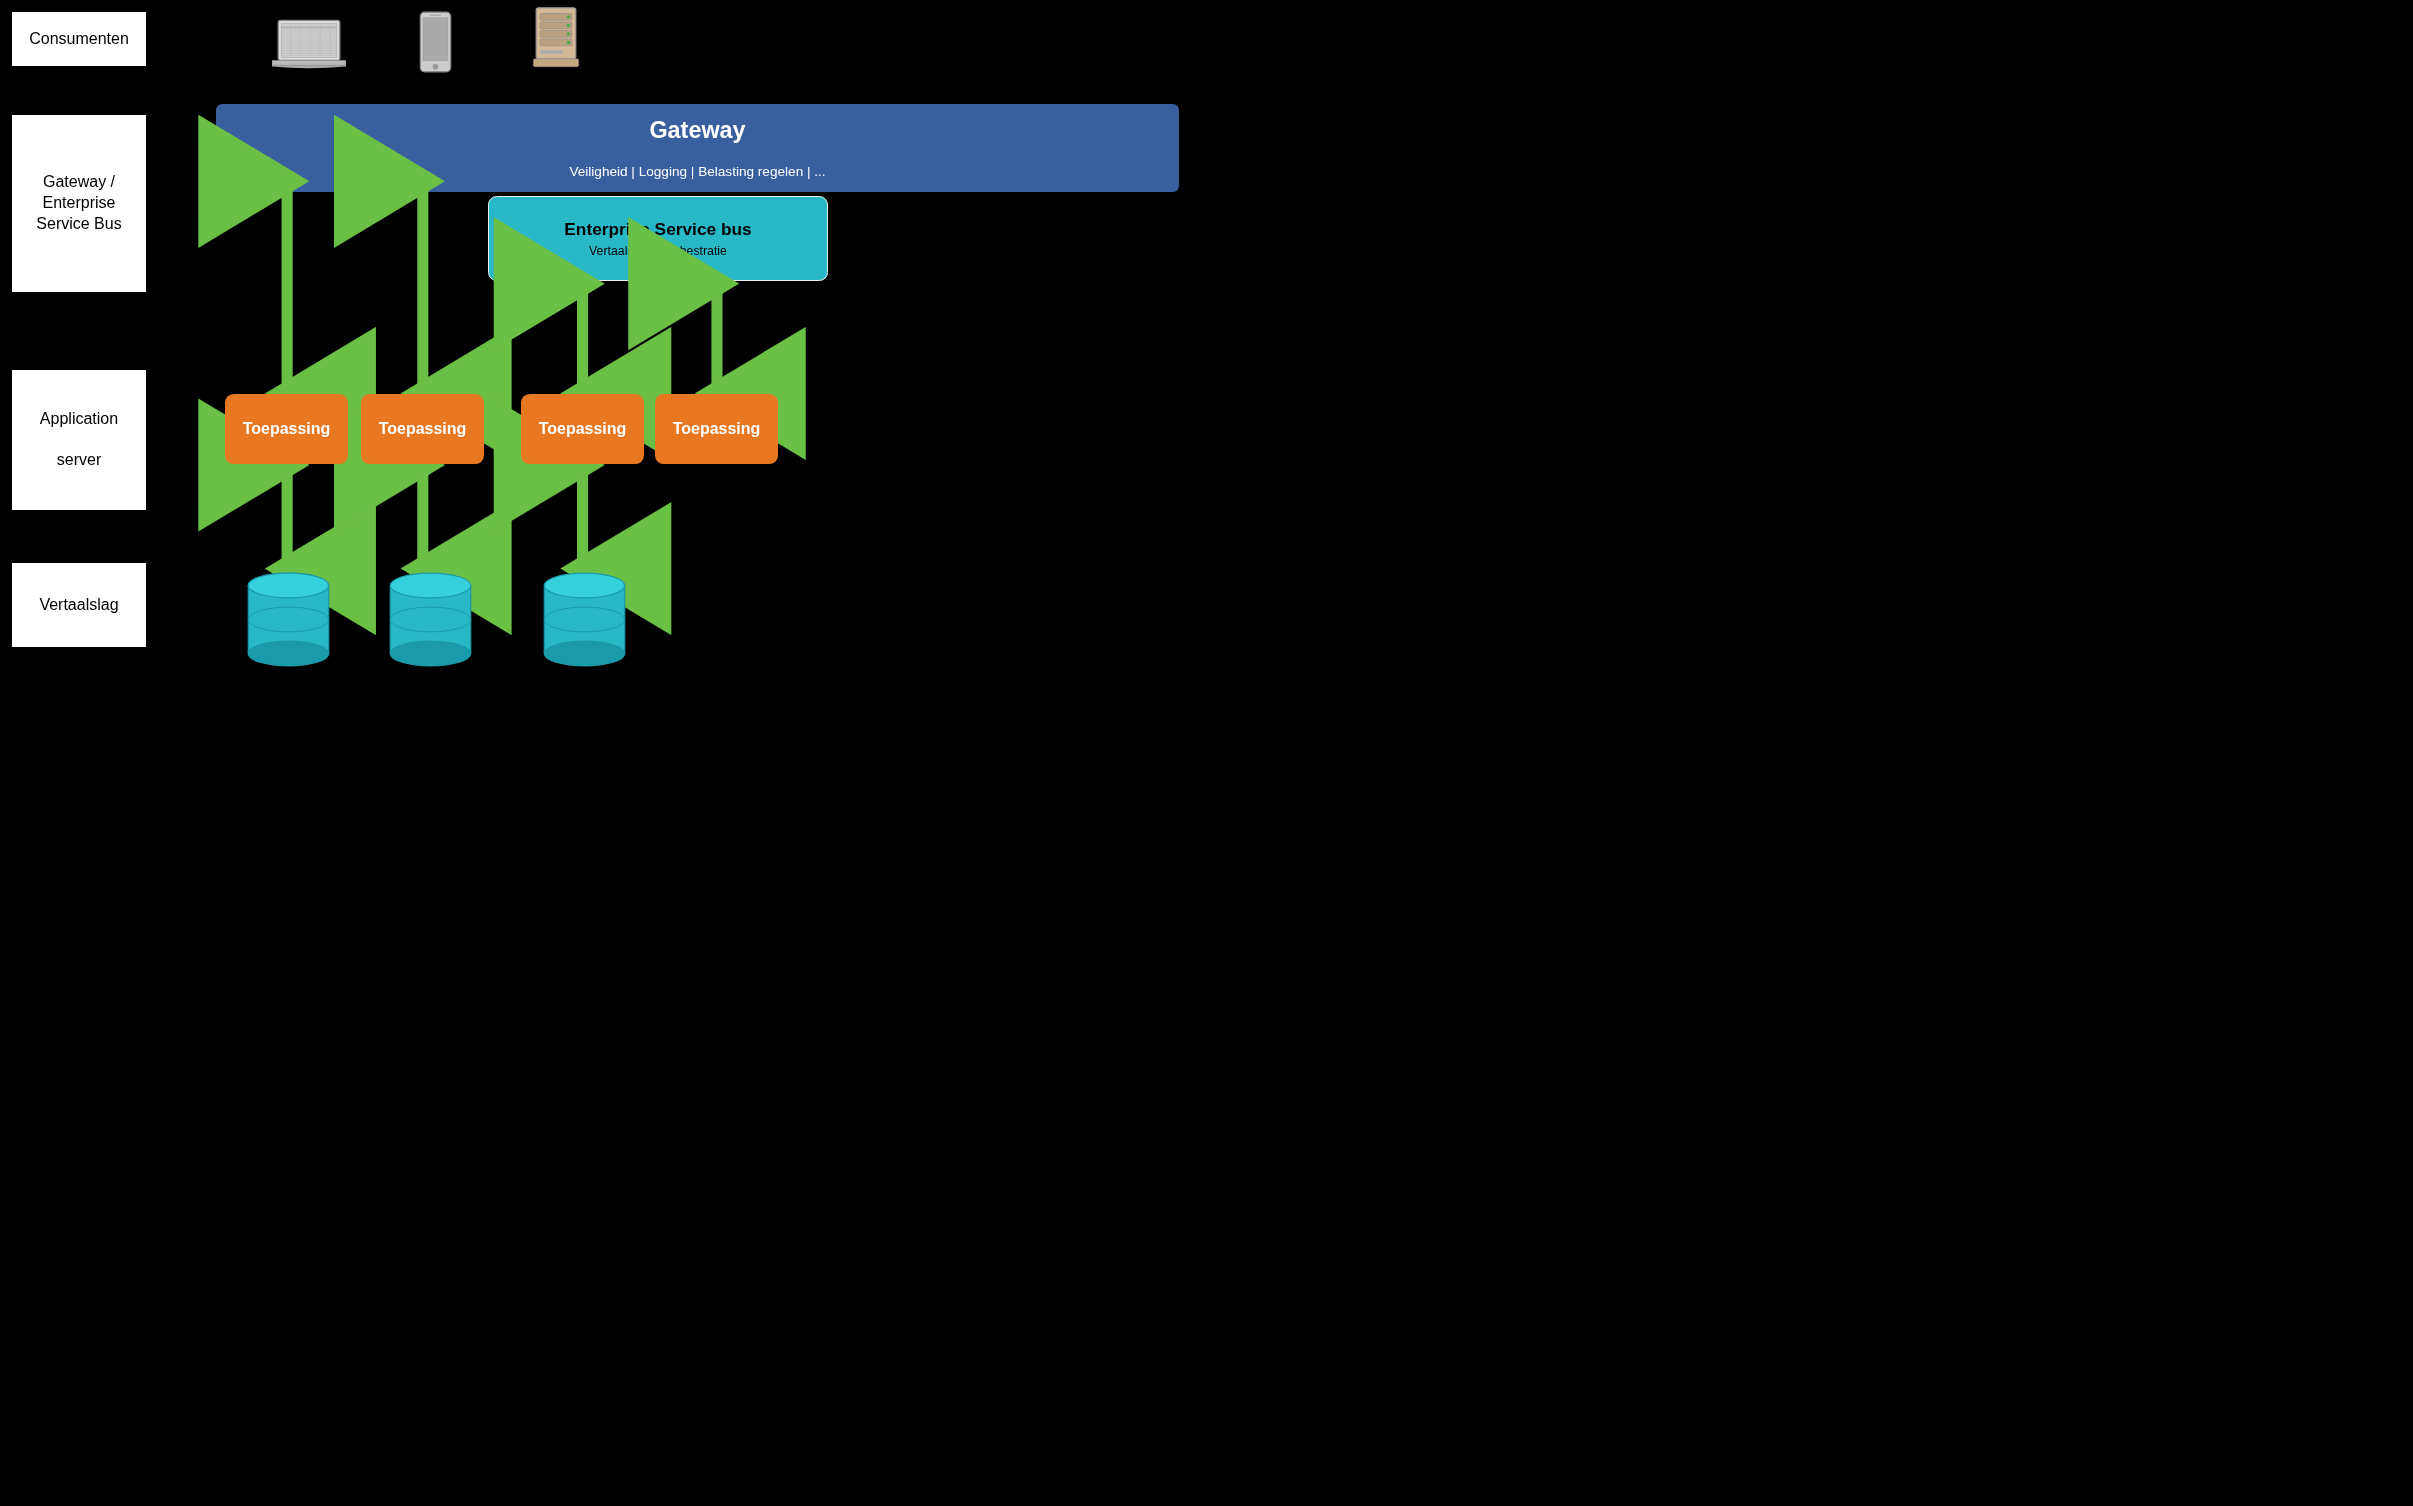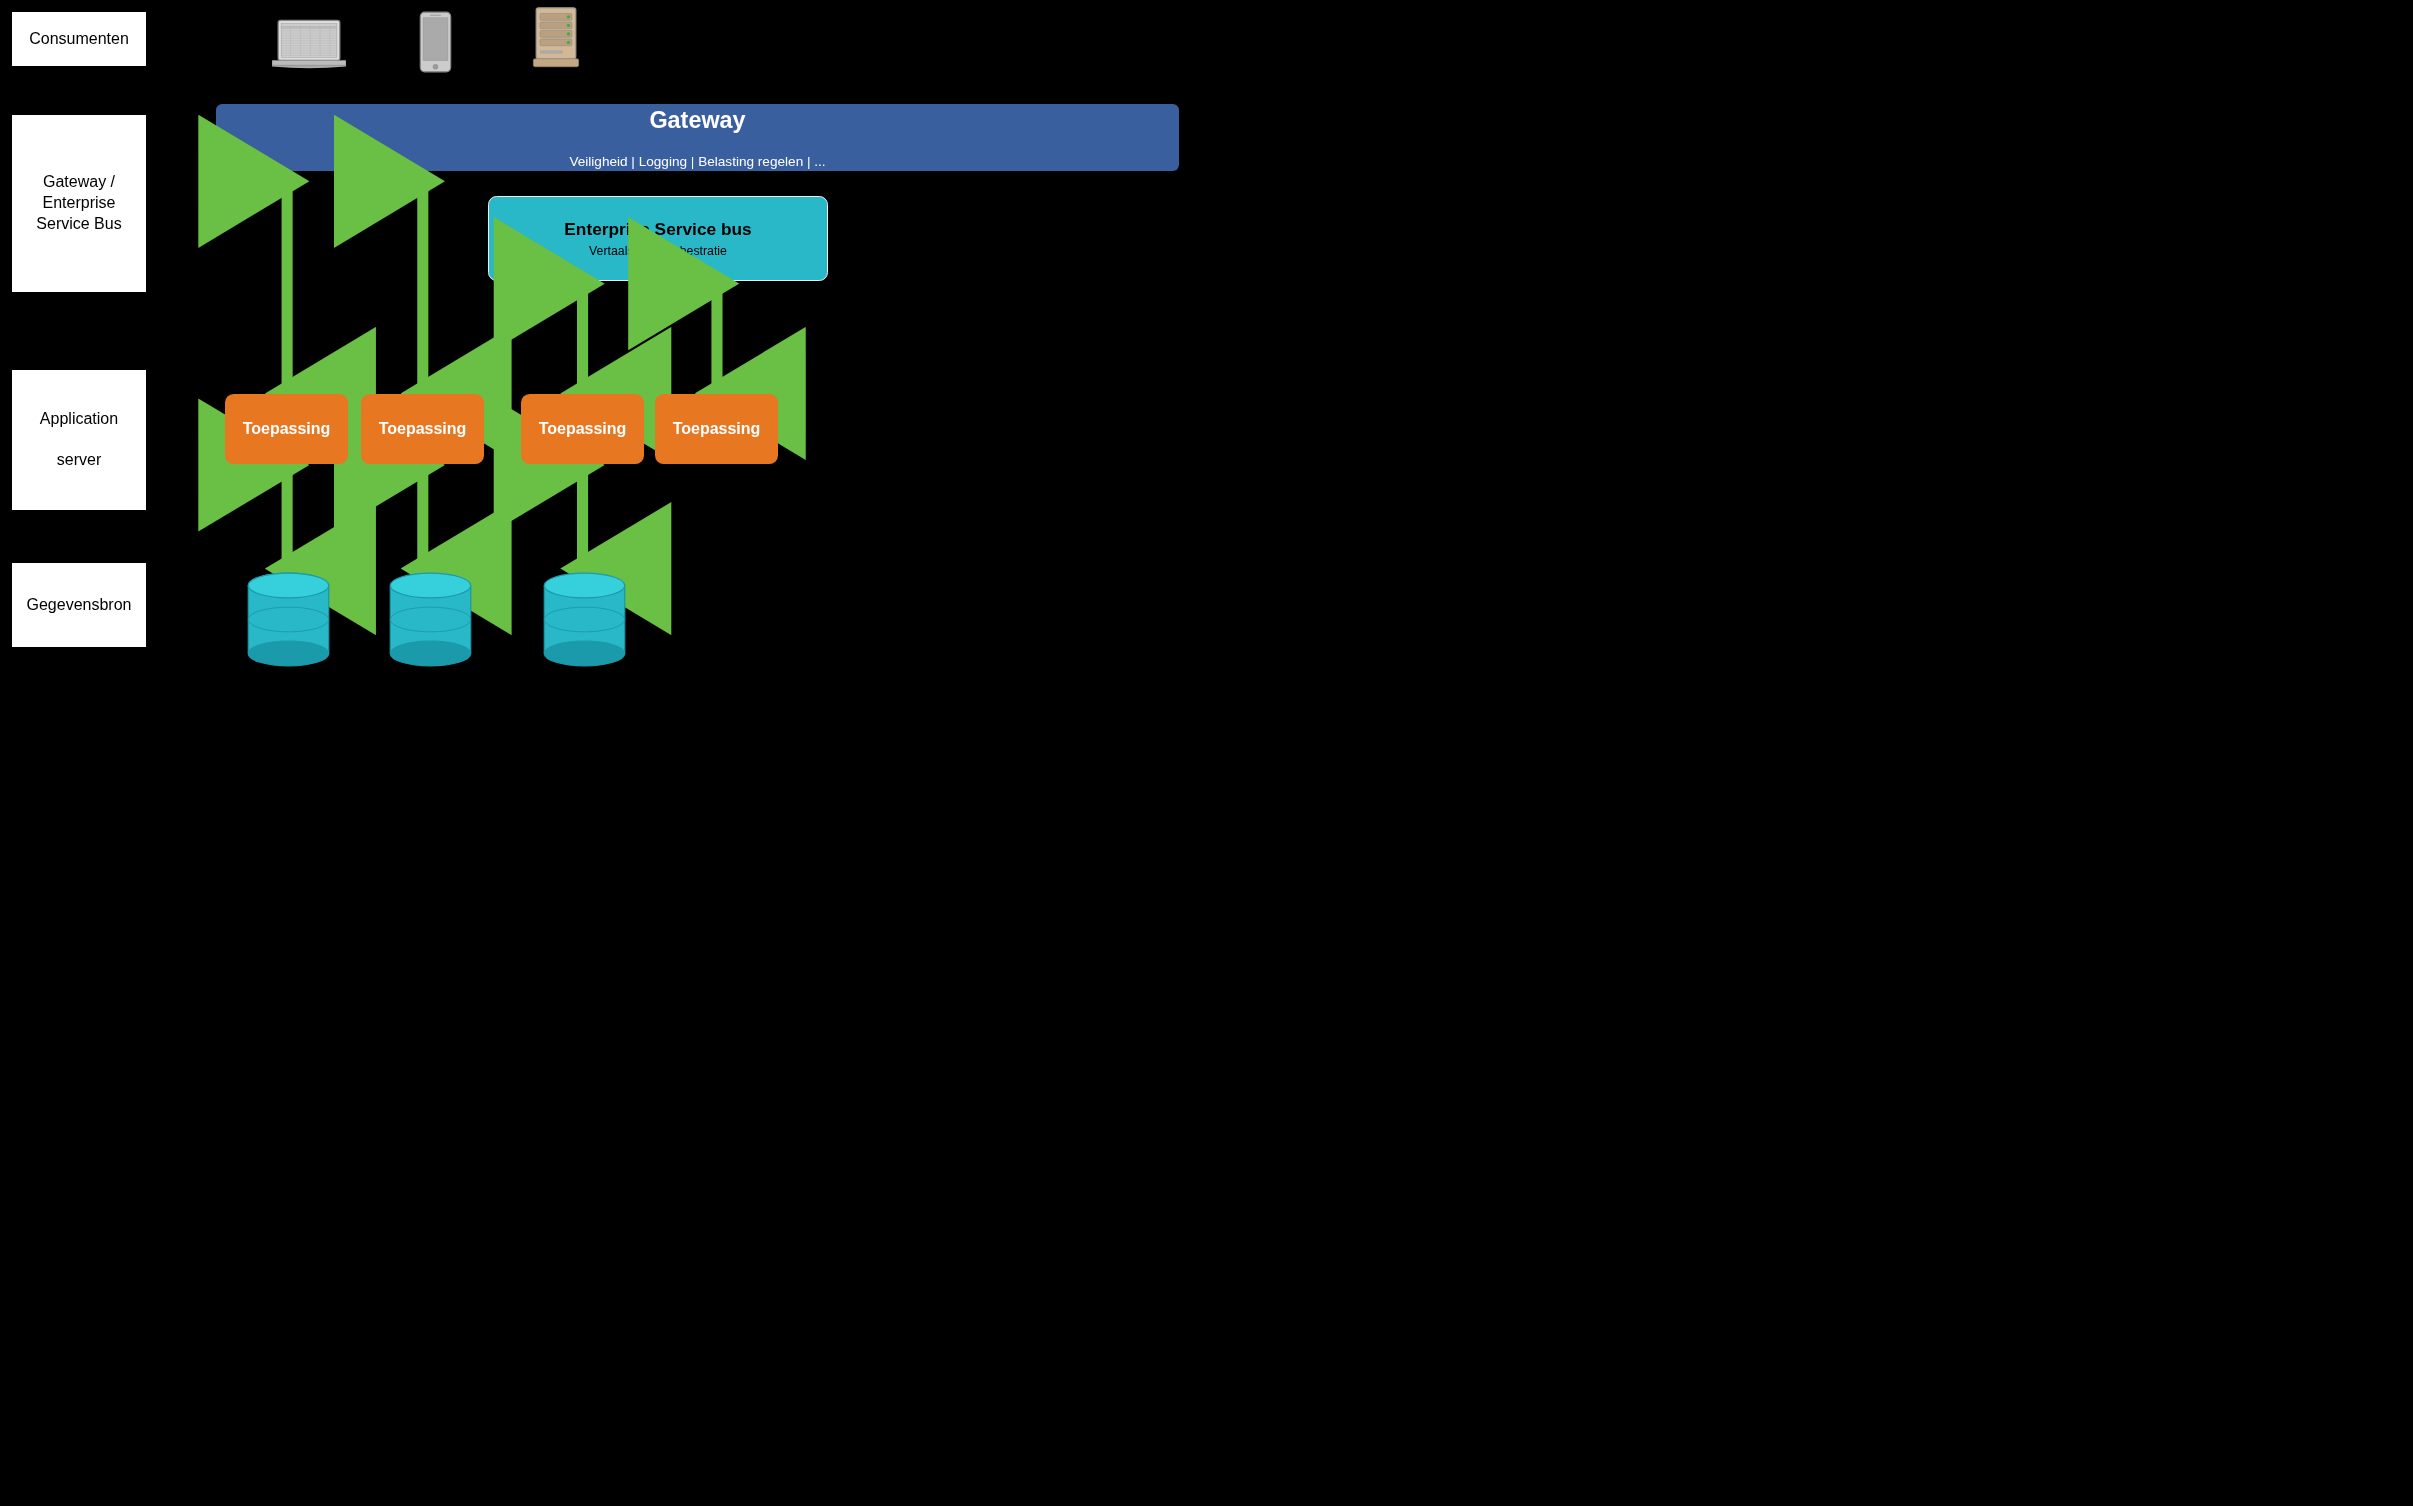--- a/index.html
+++ b/index.html
@@ -144,21 +144,21 @@
 
   <div class="left-label label-appserver" style="left:11px; top:369px; width:136px; height:142px; font-size:16px;">
     <span>Application<br><br>server</span>
   </div>
 
   <div class="left-label label-gateway" style="left:11px; top:114px; width:136px; height:179px; font-size:16px; white-space:pre-line;">
     <span>Gateway /<br>Enterprise<br>Service Bus</span>
   </div>
 
   <div class="left-label label-gegevensbron" style="left:11px; top:562px; width:136px; height:86px; font-size:16px;">
-    <span>Gegevensbron</span>
+    <span>Vertaalslag</span>
   </div>
 
   <div class="consumers-row" style="left:272px; top:5px; gap:62px;">
 
     <div class="consumer-item">
       <div class="consumer-icon">
         <svg class="laptop-svg" viewBox="0 0 120 90" xmlns="http://www.w3.org/2000/svg">
 
           <rect x="10" y="5" width="100" height="65" rx="4" fill="#ddd" stroke="#888" stroke-width="2"></rect>
           <rect x="15" y="10" width="90" height="55" fill="#ccc" stroke="#aaa" stroke-width="1"></rect>
@@ -219,21 +219,21 @@
 
           <rect x="10" y="95" width="80" height="14" rx="3" fill="#c4a882" stroke="#888" stroke-width="1"></rect>
 
           <rect x="22" y="80" width="40" height="6" rx="1" fill="#aaa"></rect>
         </svg>
       </div>
       <div class="consumer-label">B2B</div>
     </div>
   </div>
 
-  <div class="gateway-box" style="position:absolute; top:104px; left:216px; right:28px; height:67px; background:#3a5f9e; border-radius:6.2px; display:flex; flex-direction:column; align-items:center; justify-content:center; color:#fff;">
+  <div class="gateway-box" style="position:absolute; top:104px; left:216px; right:28px; height:88px; background:#3a5f9e; border-radius:6.2px; display:flex; flex-direction:column; align-items:center; justify-content:center; color:#fff;">
     <span style="font-size:23.4px; font-weight:600;">Gateway</span>
     <span style="font-size:13.6px; margin-top:20px;">Veiligheid | Logging | Belasting regelen | ...</span>
   </div>
 
   <div style="position:absolute; top:196px; left:488px; width:340px; height:85px; background:#29b8c8; border-radius:8.6px; border:1.9px solid #eee; display:flex; flex-direction:column; align-items:center; justify-content:center;">
     <span style="font-size:17.3px; font-weight:600; color:#000;">Enterprise Service bus</span>
     <span style="font-size:12.3px; color:#000; margin-top:3.1px;">Vertaalslag | Orchestratie</span>
   </div>
 
   <svg style="position:absolute; top:0; left:0; width:100%; height:100%; pointer-events:none;" xmlns="http://www.w3.org/2000/svg" viewBox="0 0 1956 1221" width="1207" height="753">

